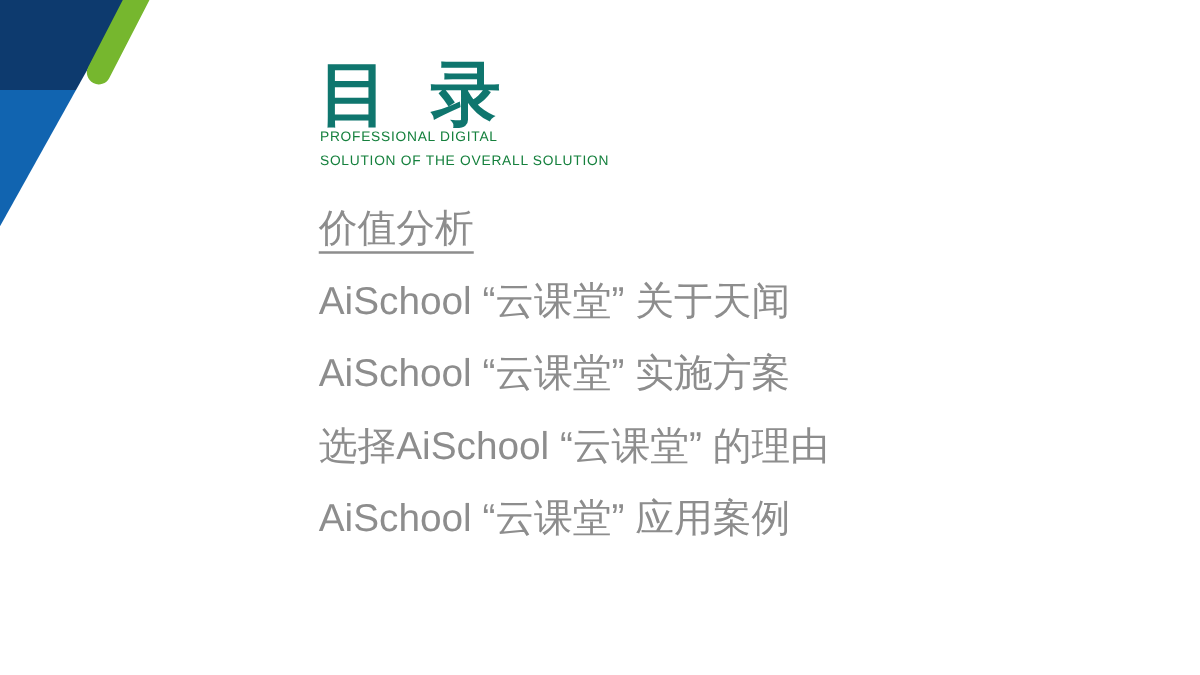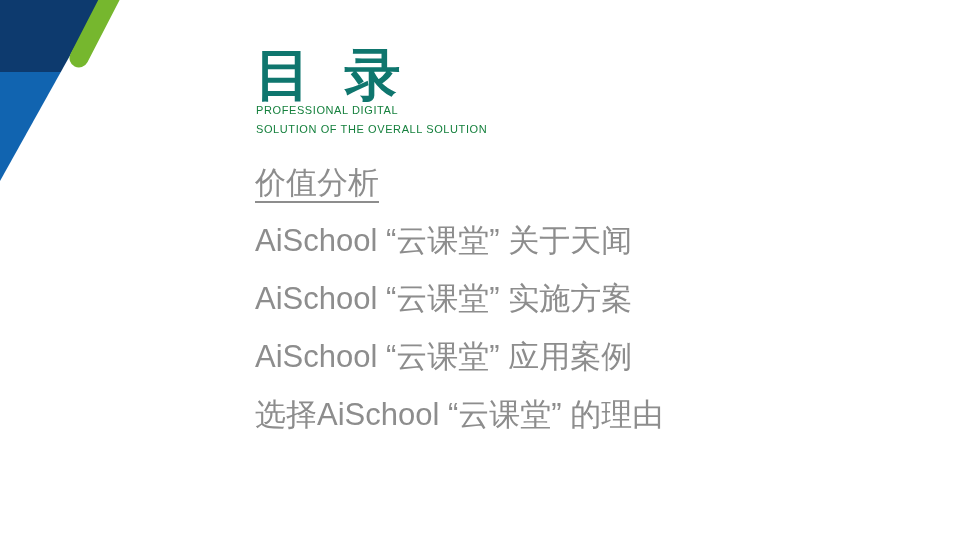--- a/index.html
+++ b/index.html
@@ -80,17 +80,17 @@
 
   <div class="subtitle">
     <div>PROFESSIONAL DIGITAL</div>
     <div>SOLUTION OF THE OVERALL SOLUTION</div>
   </div>
 
   <ul class="toc-list">
     <li><span class="underlined">价值分析</span></li>
     <li><span>AiSchool “云课堂” 关于天闻</span></li>
     <li><span>AiSchool “云课堂” 实施方案</span></li>
+    <li><span>选择AiSchool “云课堂” 的理由</span></li>
     <li><span>AiSchool “云课堂” 应用案例</span></li>
-    <li><span>选择AiSchool “云课堂” 的理由</span></li>
   </ul>
 
 </div>
 
 </body></html>

